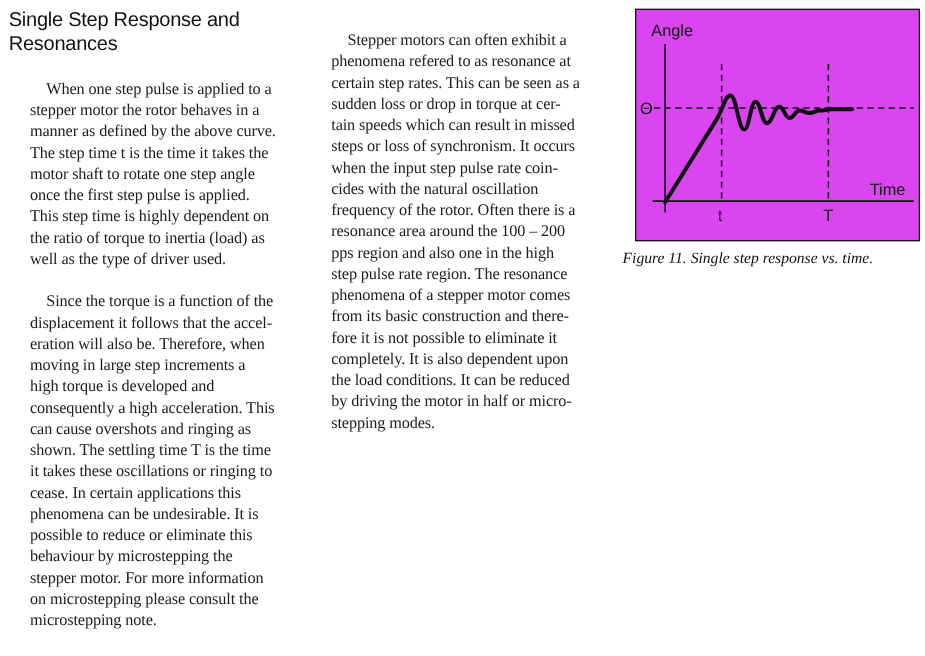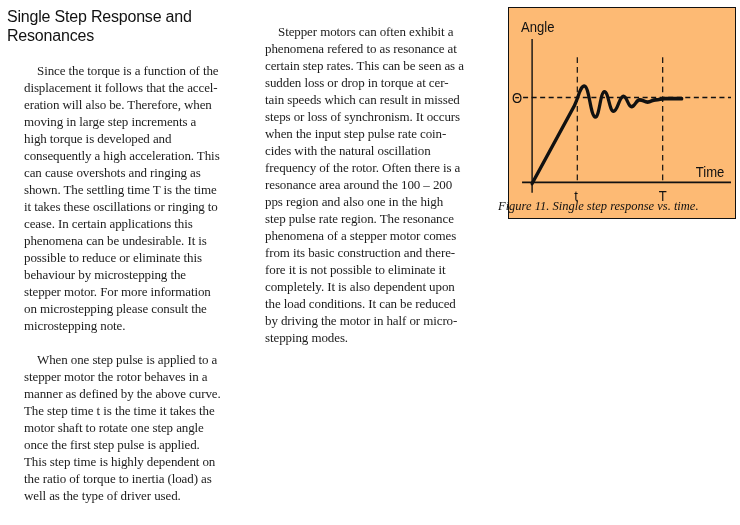--- a/index.html
+++ b/index.html
@@ -28,24 +28,24 @@
     margin:17px;
     font-size:13px;
     line-height:17px;
     letter-spacing:-0.1px;
     white-space:pre-line;
   }
   p.indent { text-indent:13px; }
   .figurebox {
     position:absolute;
     left:508px; top:7px;
-    width:228px; height:212px;
+    width:228px; height:186px;
     border:1.5px solid #111111;
     box-sizing:border-box;
-    background:#fdba74;
+    background:#d946ef;
   }
   .figurebox svg { display:block; width:100%; height:100%; }
   .figcaption {
     position:absolute;
     left:498px; top:199px;
     width:240px;
     font-style:italic;
     font-size:12.5px;
     line-height:15px;
     color:#111111;
@@ -58,45 +58,45 @@
     font-size:13px;
     fill:#111111;
   }
 </style>
 </head>
 <body>
 
 <div class="col col1">
   <h1 class="heading">Single Step Response and
 Resonances</h1>
+  <p class="body indent">When one step pulse is applied to a
+stepper motor the rotor behaves in a
+manner as defined by the above curve.
+The step time t is the time it takes the
+motor shaft to rotate one step angle
+once the first step pulse is applied.
+This step time is highly dependent on
+the ratio of torque to inertia (load) as
+well as the type of driver used.</p>
   <p class="body indent">Since the torque is a function of the
 displacement it follows that the accel-
 eration will also be. Therefore, when
 moving in large step increments a
 high torque is developed and
 consequently a high acceleration. This
 can cause overshots and ringing as
 shown. The settling time T is the time
 it takes these oscillations or ringing to
 cease. In certain applications this
 phenomena can be undesirable. It is
 possible to reduce or eliminate this
 behaviour by microstepping the
 stepper motor. For more information
 on microstepping please consult the
 microstepping note.</p>
-  <p class="body indent">When one step pulse is applied to a
-stepper motor the rotor behaves in a
-manner as defined by the above curve.
-The step time t is the time it takes the
-motor shaft to rotate one step angle
-once the first step pulse is applied.
-This step time is highly dependent on
-the ratio of torque to inertia (load) as
-well as the type of driver used.</p>
 </div>
 
 <div class="col col2">
   <p class="body indent">Stepper motors can often exhibit a
 phenomena refered to as resonance at
 certain step rates. This can be seen as a
 sudden loss or drop in torque at cer-
 tain speeds which can result in missed
 steps or loss of synchronism. It occurs
 when the input step pulse rate coin-

